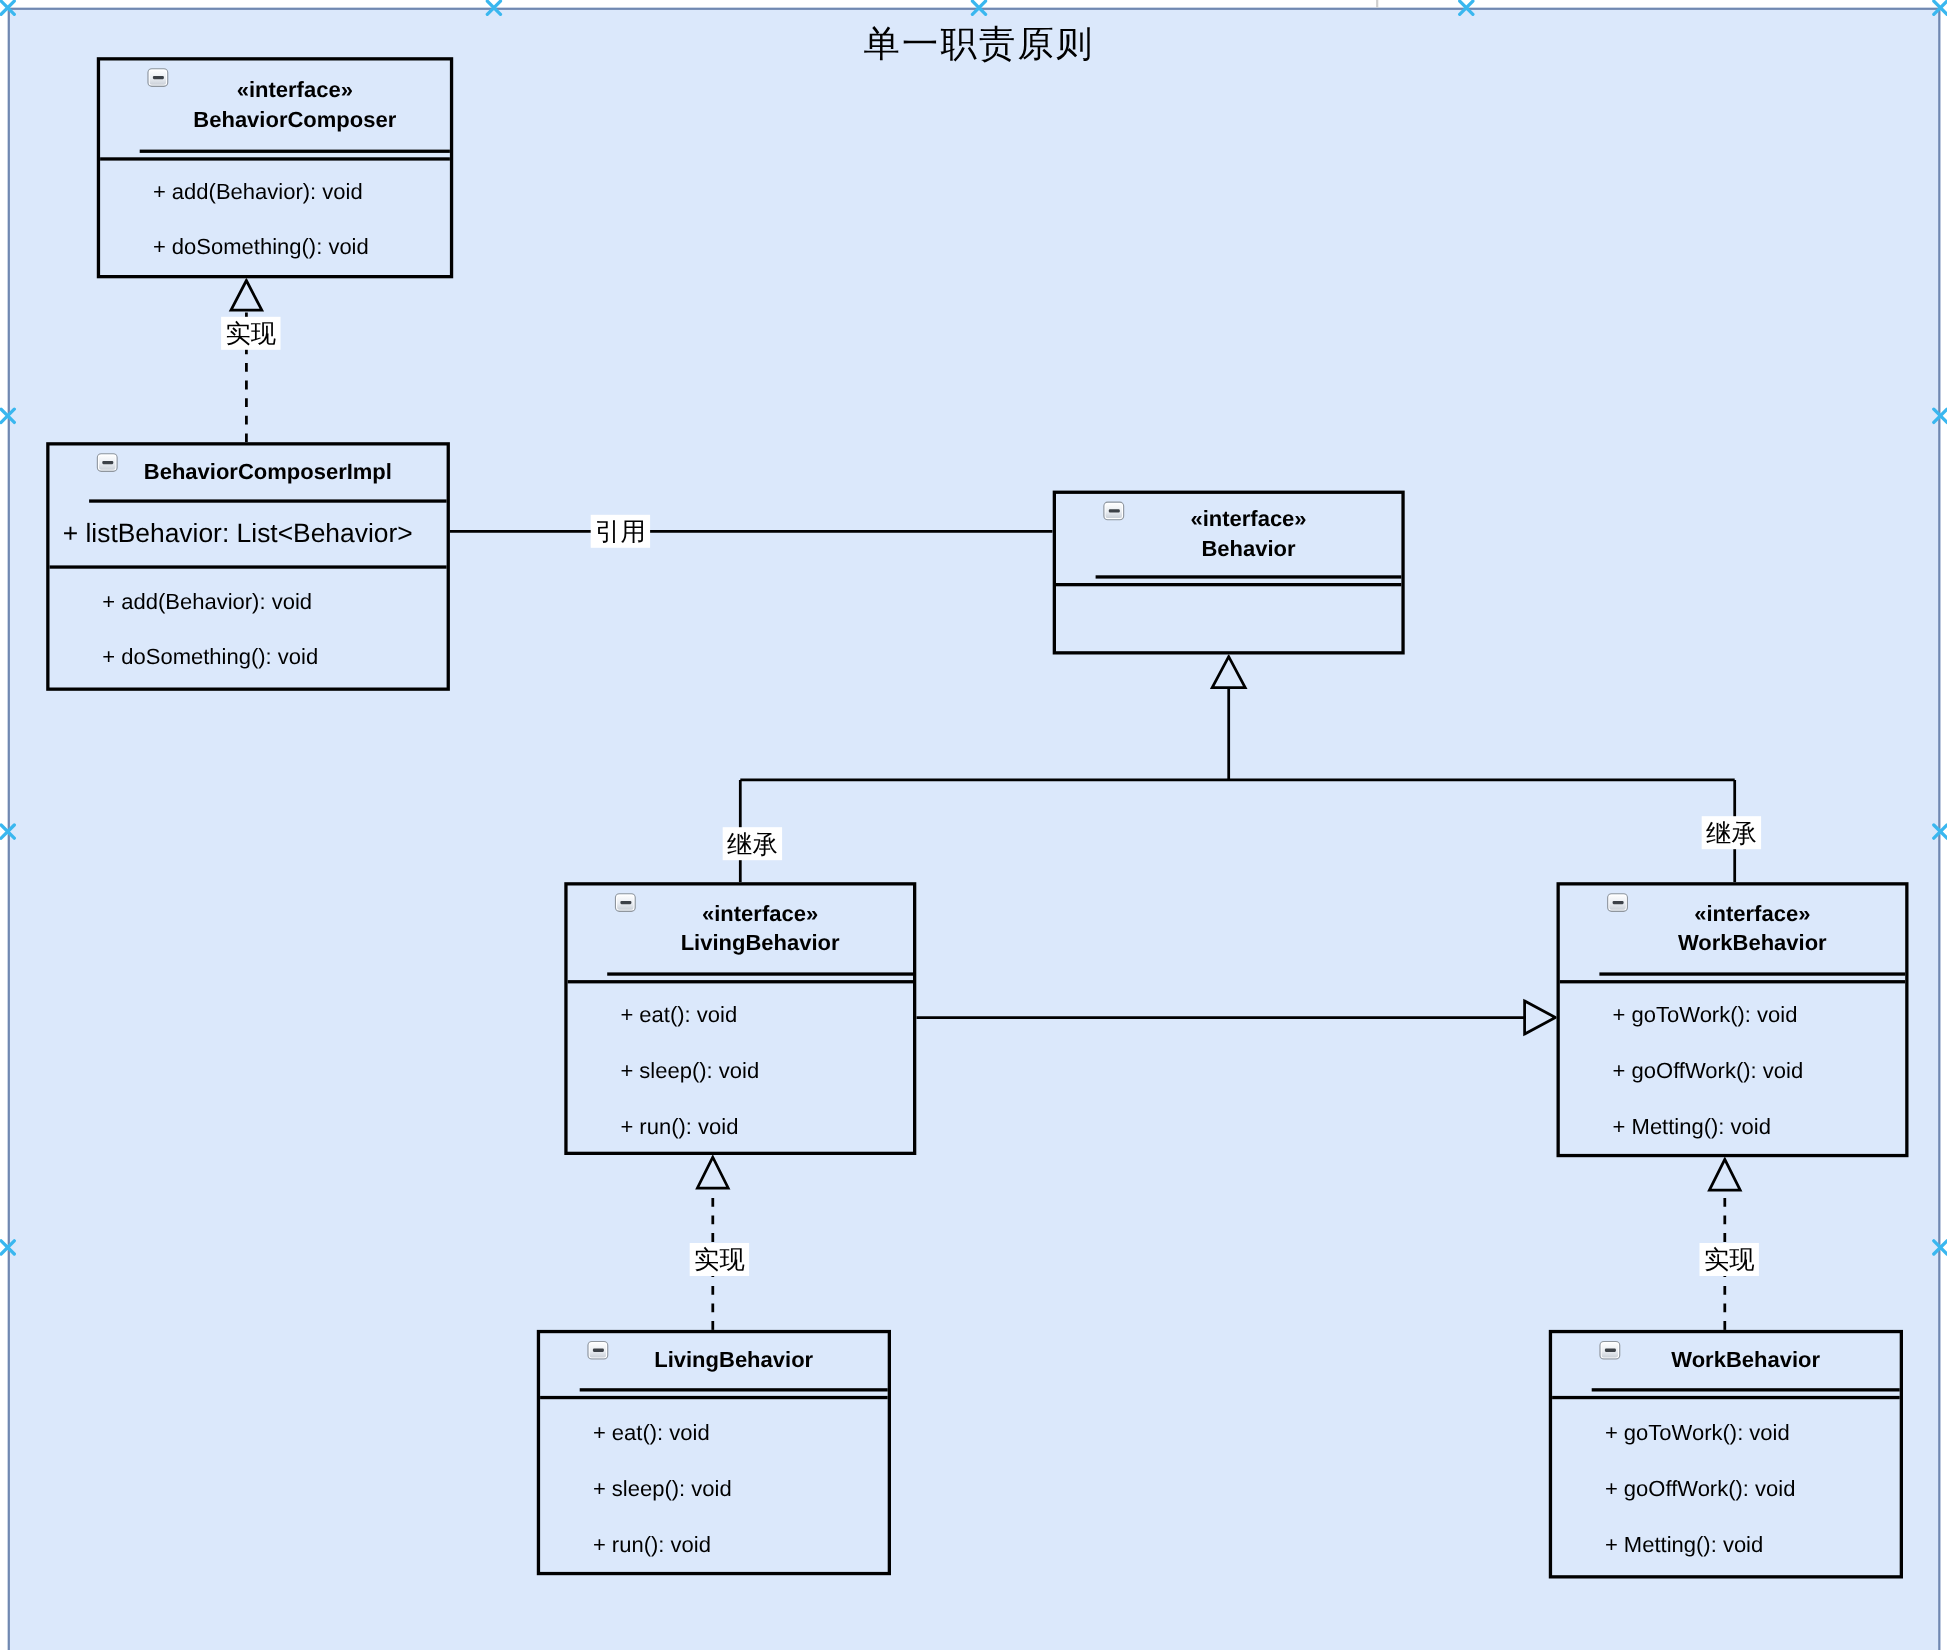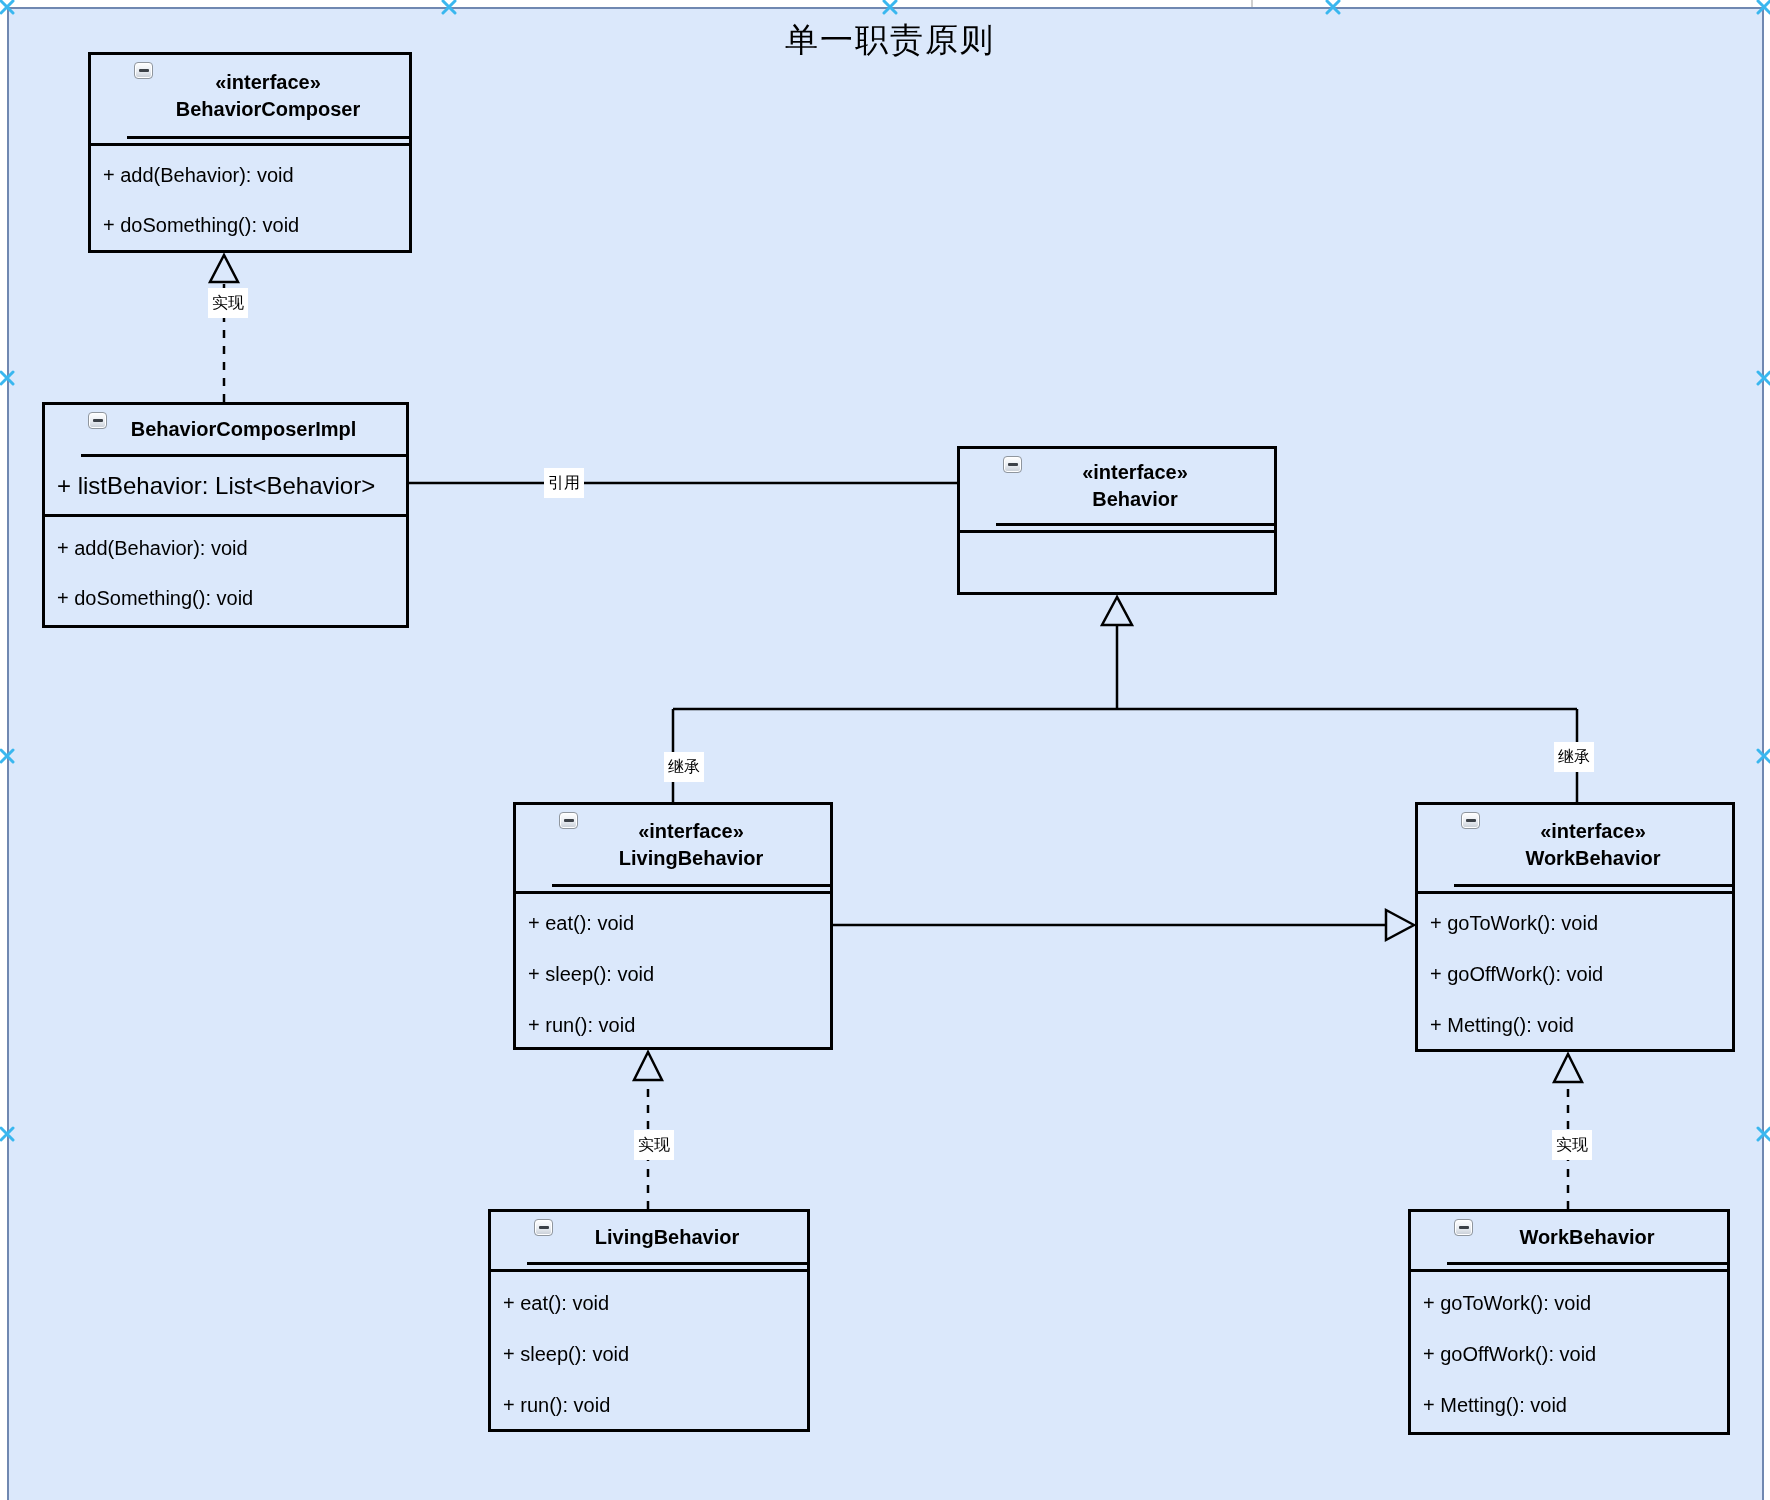--- a/index.html
+++ b/index.html
@@ -17,21 +17,21 @@
     border:2px solid #7088b1;border-bottom:none;
   }
   .page-break{position:absolute;left:1251px;top:0;width:2px;height:7px;background:#cfcfcf;}
   .diagram-title{
     position:absolute;left:890px;top:40px;transform:translate(-50%,-50%);
     font-size:33px;letter-spacing:2px;white-space:nowrap;
   }
   .edges{position:absolute;left:0;top:0;}
   .edge-label{
     position:absolute;transform:translate(-50%,-50%);
-    background:#ffffff;font-size:16px;line-height:28px;padding:1px 4px;white-space:nowrap;
+    background:#ffffff;font-size:23px;line-height:28px;padding:1px 4px;white-space:nowrap;
   }
   .uml-box{
     position:absolute;box-sizing:border-box;
     border:3px solid #000;background:#dbe8fb;
     display:flex;flex-direction:column;
   }
   .box-header{
     position:relative;box-sizing:border-box;flex:none;
     border-bottom:3px solid #000;
     display:flex;flex-direction:column;align-items:center;justify-content:center;
@@ -43,21 +43,21 @@
     background:linear-gradient(#ffffff, #e9edf2 55%, #c6ccd4);
     display:flex;align-items:center;justify-content:center;
     box-shadow:0 0 0 1px #ffffff inset;
   }
   .minus-bar{width:10px;height:3px;background:#3c4147;border-radius:1px;}
   .attr-gap{flex:none;height:4px;box-sizing:content-box;border-bottom:3px solid #000;}
   .attr-row{
     flex:none;box-sizing:border-box;border-bottom:3px solid #000;
     display:flex;align-items:center;padding-left:12px;font-size:24px;
   }
-  .members{flex:1;padding-top:6px;overflow:hidden;}
+  .members{flex:1;padding-top:6px;overflow:hidden;margin-left:36px;}
   .member{height:51px;display:flex;align-items:center;padding-left:12px;font-size:20px;white-space:nowrap;}
 </style>
 </head>
 <body>
 
 <div class="viewport">
   <div class="canvas"></div>
   <div class="page-break"></div>
 
   <div class="diagram-title">单一职责原则</div>

